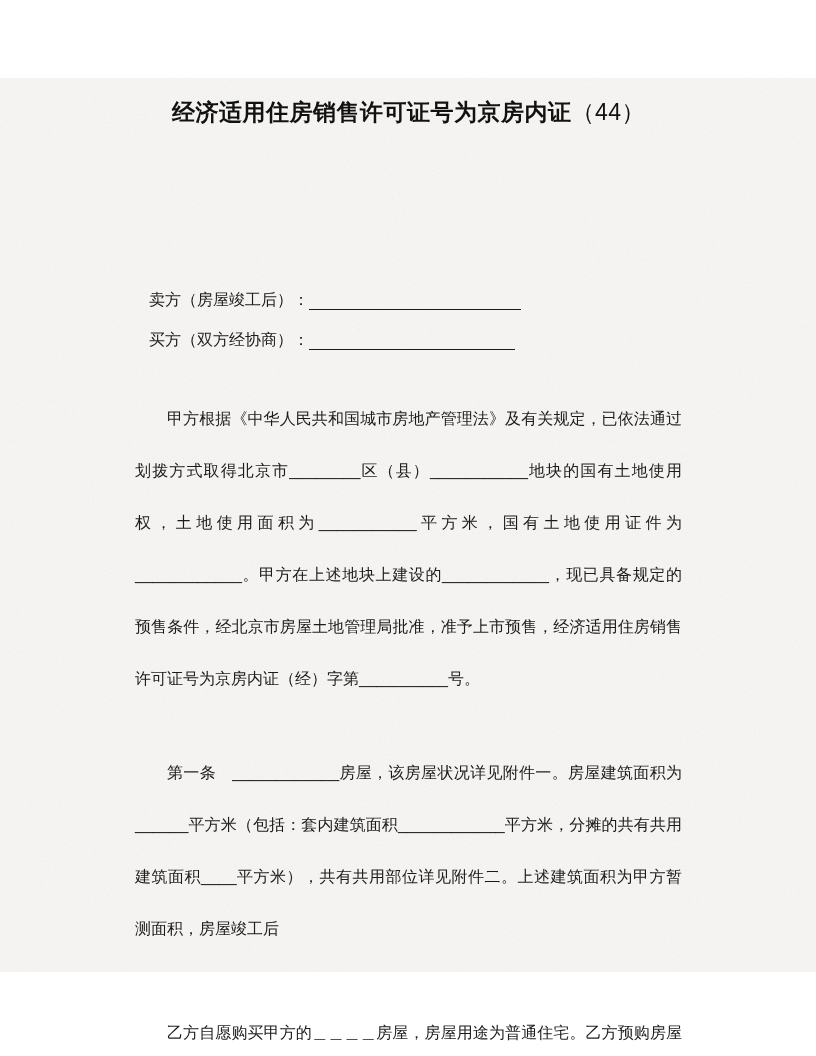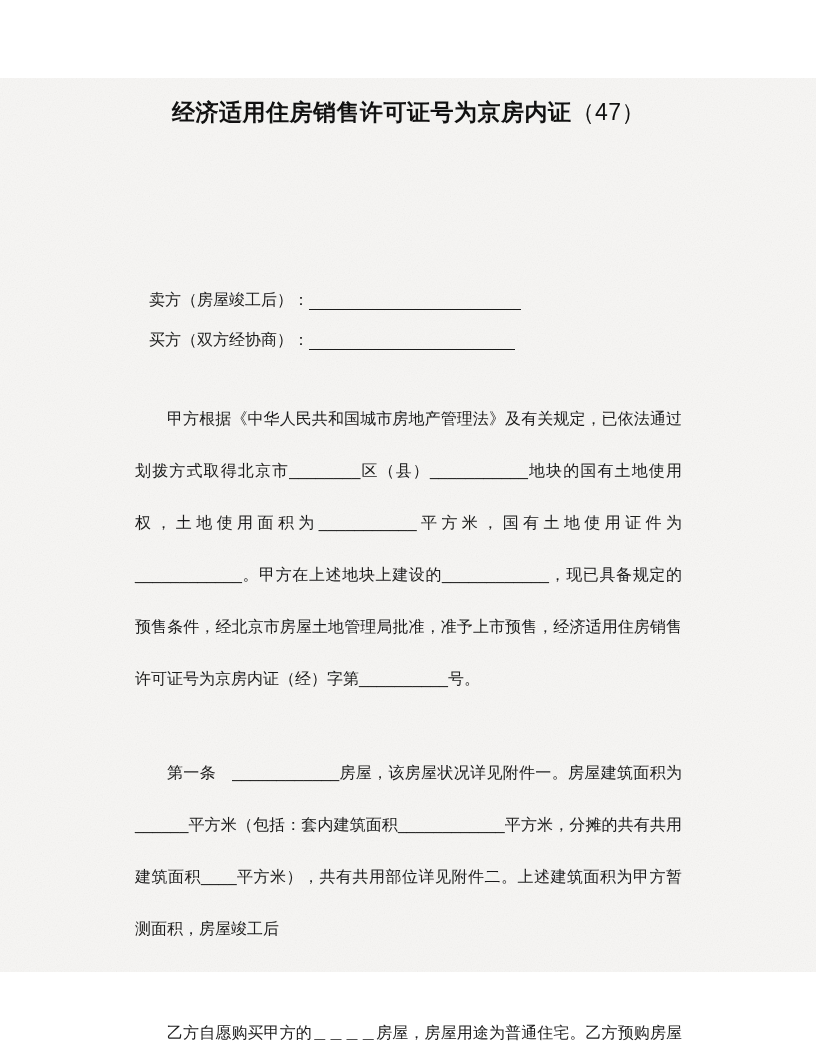--- a/index.html
+++ b/index.html
@@ -92,21 +92,21 @@
           <feColorMatrix in="noise" type="saturate" values="0"></feColorMatrix>
         </filter>
       </defs>
       <rect width="816" height="894" fill="#f7f6f4"></rect>
       <rect width="816" height="894" filter="url(#grain)" opacity="0.10"></rect>
     </svg>
   </div>
 
   <div class="content">
 
-    <h1 class="doc-title"><span>经济适用住房销售许可证号为京房内证</span><span class="suffix">（47）</span></h1>
+    <h1 class="doc-title"><span>经济适用住房销售许可证号为京房内证</span><span class="suffix">（44）</span></h1>
 
     <div class="parties">
       <div class="party-row"><span>卖方（房屋竣工后）：</span><span class="blank blank-a"></span></div>
       <div class="party-row"><span>买方（双方经协商）：</span><span class="blank blank-b"></span></div>
     </div>
 
     <p class="para para-1">甲方根据《中华人民共和国城市房地产管理法》及有关规定，已依法通过划拨方式取得北京市________区（县）___________地块的国有土地使用权，土地使用面积为___________平方米，国有土地使用证件为____________。甲方在上述地块上建设的____________，现已具备规定的预售条件，经北京市房屋土地管理局批准，准予上市预售，经济适用住房销售许可证号为京房内证（经）字第__________号。</p>
 
     <p class="para para-3">第一条　____________房屋，该房屋状况详见附件一。房屋建筑面积为______平方米（包括：套内建筑面积____________平方米，分摊的共有共用建筑面积____平方米），共有共用部位详见附件二。上述建筑面积为甲方暂测面积，房屋竣工后</p>
 

